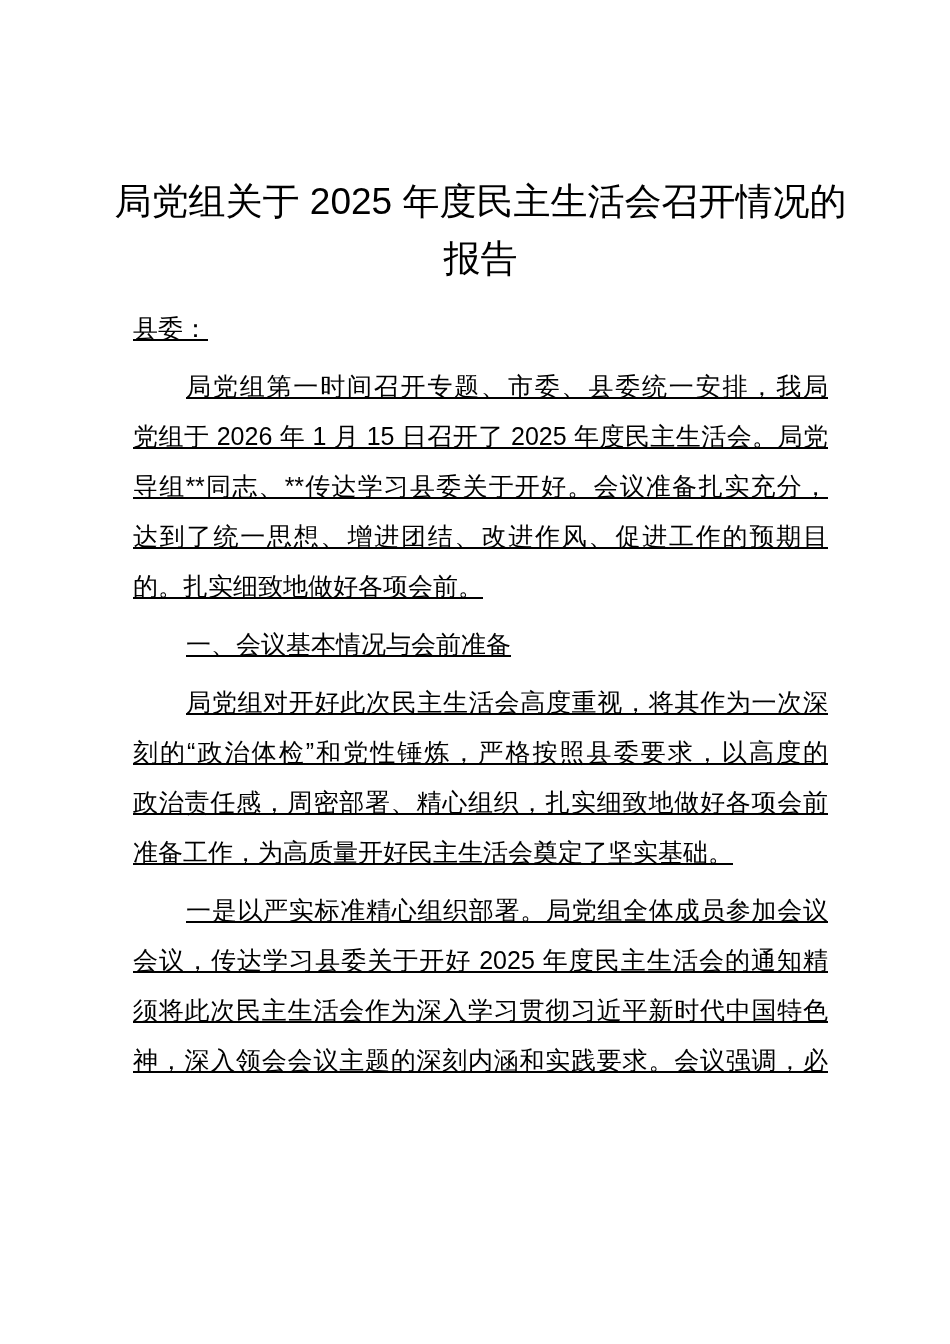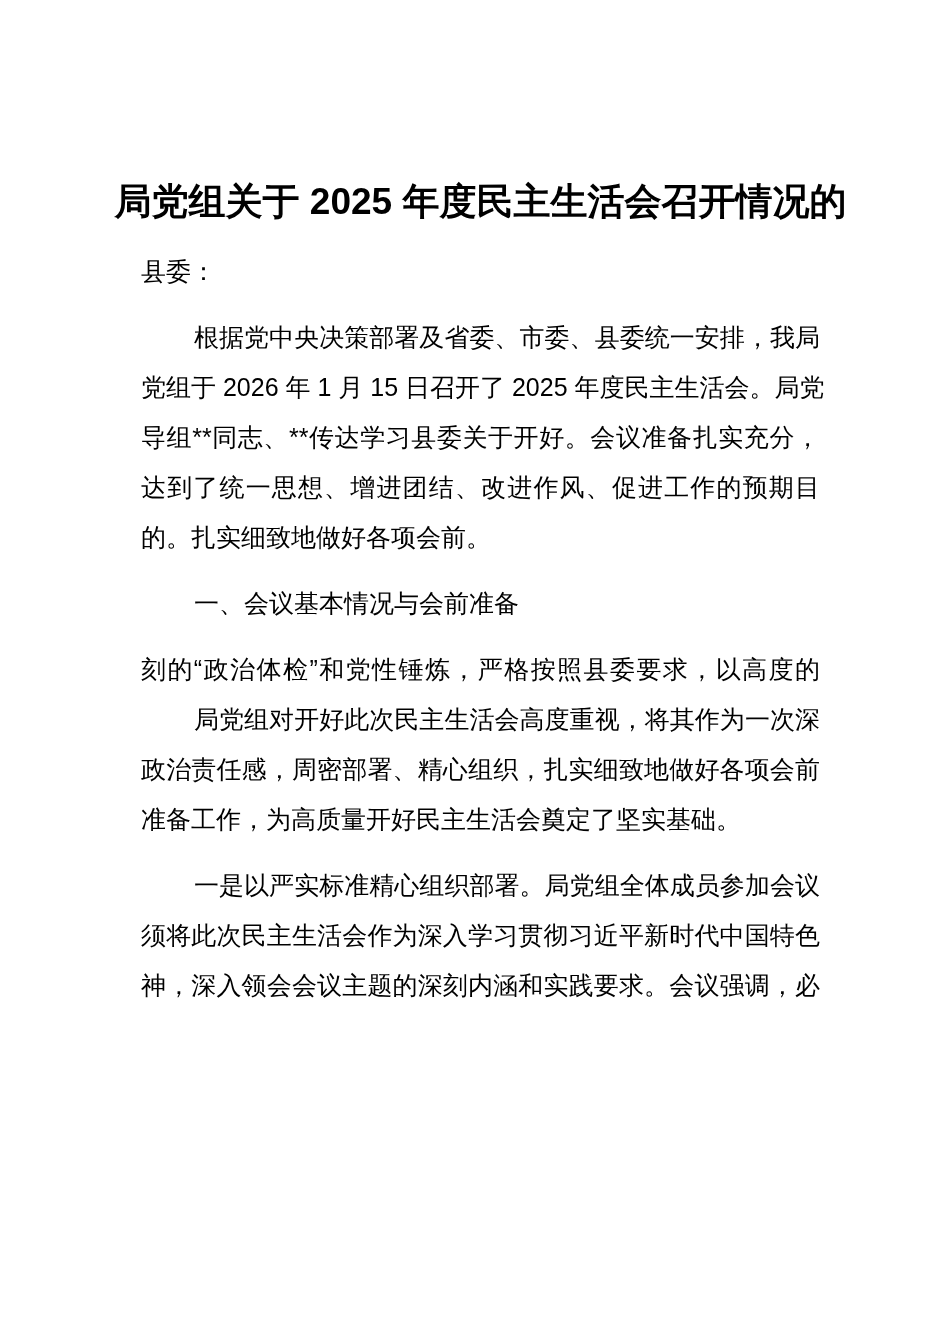--- a/index.html
+++ b/index.html
@@ -13,74 +13,76 @@
     overflow: hidden;
     margin: 0 auto;
   }
   .content {
     padding: 173px 114px 0 125px;
   }
   .title {
     margin: 0 -12px;
     font-size: 37px;
     line-height: 57px;
-    font-weight: 700;
+    font-weight: 400;
     text-align: center;
   }
   .title .tline {
     white-space: nowrap;
   }
   .bodytext {
     margin-top: 16px;
     font-size: 25px;
     line-height: 50px;
     font-weight: 400;
   }
-  .para { margin: 16px; }
+  .para { margin: 8px; text-decoration: underline; }
   .line {
     white-space: nowrap;
     text-align: justify;
     text-align-last: justify;
   }
   .line.last {
     text-align: left;
     text-align-last: left;
   }
   .line.indent {
     padding-left: 53px;
   }
 </style>
 </head>
 <body>
 
 <div class="page">
   <div class="content">
     <h1 class="title">
         <div class="tline">局党组关于 2025 年度民主生活会召开情况的</div>
+        <div class="tline">报告</div>
       </h1>
     <div class="bodytext">
         <div class="para">
           <div class="line last">县委：</div>
         </div>
         <div class="para">
-          <div class="line indent">根据党中央决策部署及省委、市委、县委统一安排，我局</div>
+          <div class="line indent">局党组第一时间召开专题、市委、县委统一安排，我局</div>
           <div class="line">党组于 2026 年 1 月 15 日召开了 2025 年度民主生活会。局党</div>
           <div class="line">导组**同志、**传达学习县委关于开好。会议准备扎实充分，</div>
           <div class="line">达到了统一思想、增进团结、改进作风、促进工作的预期目</div>
           <div class="line last">的。扎实细致地做好各项会前。</div>
         </div>
         <div class="para">
           <div class="line indent last">一、会议基本情况与会前准备</div>
         </div>
         <div class="para">
+          <div class="line indent">局党组对开好此次民主生活会高度重视，将其作为一次深</div>
           <div class="line">刻的“政治体检”和党性锤炼，严格按照县委要求，以高度的</div>
-          <div class="line indent">局党组对开好此次民主生活会高度重视，将其作为一次深</div>
           <div class="line">政治责任感，周密部署、精心组织，扎实细致地做好各项会前</div>
           <div class="line last">准备工作，为高质量开好民主生活会奠定了坚实基础。</div>
         </div>
         <div class="para">
           <div class="line indent">一是以严实标准精心组织部署。局党组全体成员参加会议</div>
+          <div class="line">会议，传达学习县委关于开好 2025 年度民主生活会的通知精</div>
           <div class="line">须将此次民主生活会作为深入学习贯彻习近平新时代中国特色</div>
           <div class="line">神，深入领会会议主题的深刻内涵和实践要求。会议强调，必</div>
         </div>
       </div>
   </div>
 </div>
 
 </body></html>

